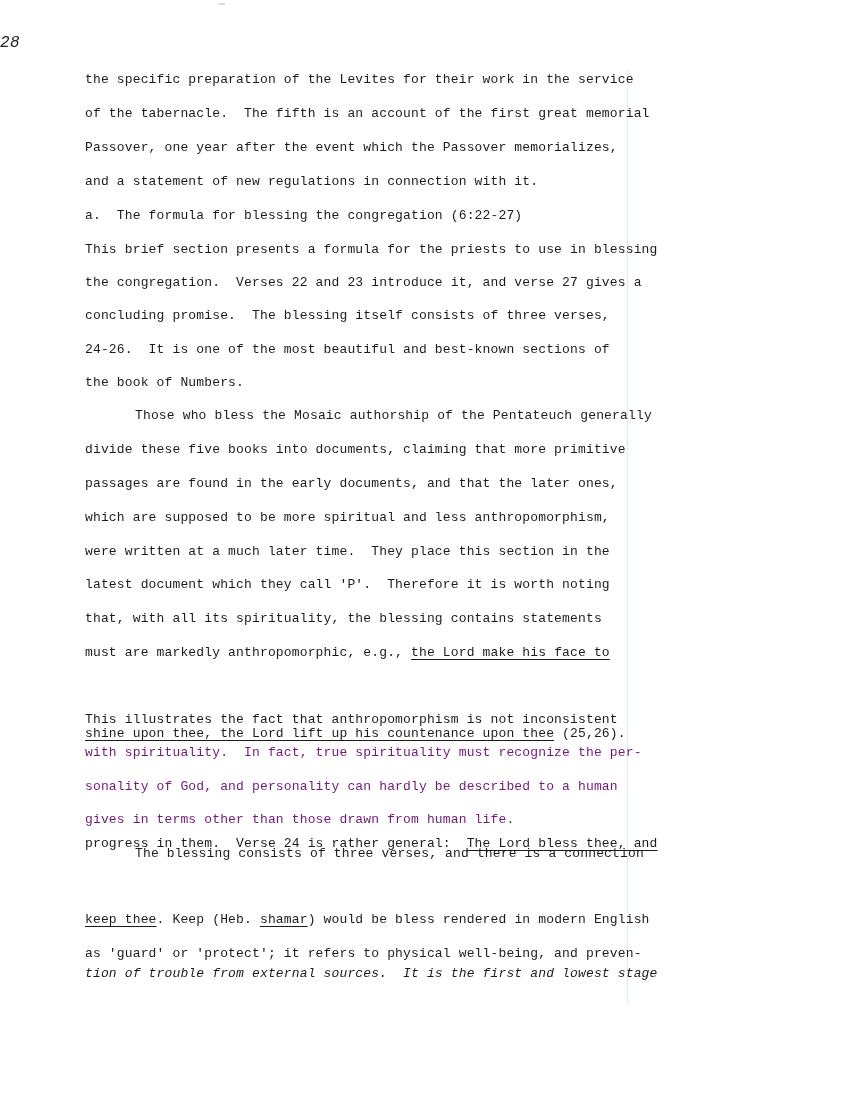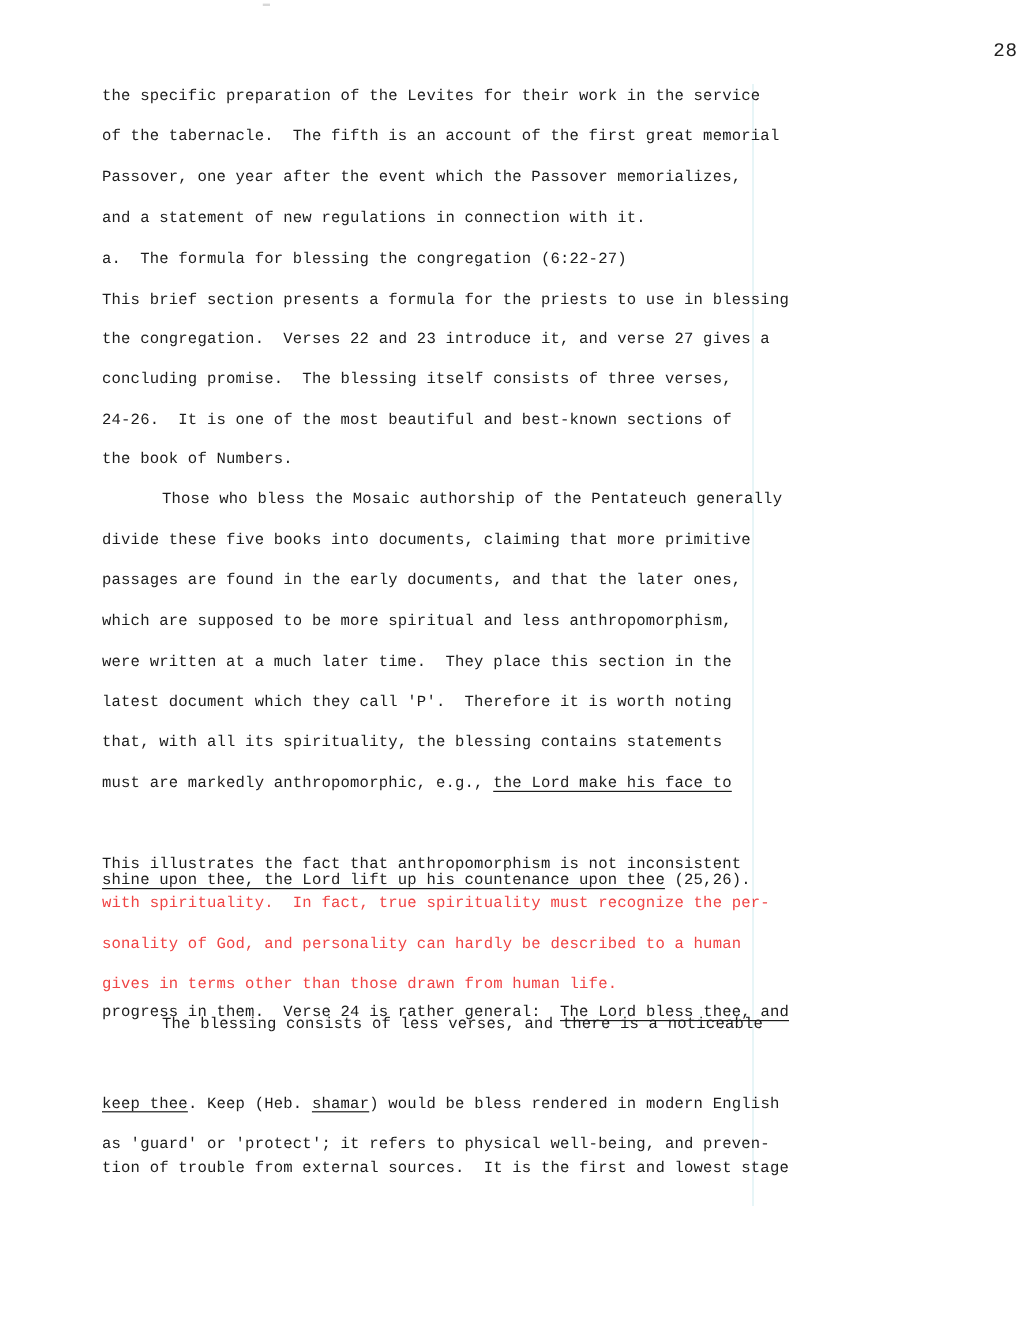--- a/index.html
+++ b/index.html
@@ -34,36 +34,37 @@
     top: 3px;
     width: 6px;
     height: 2px;
     background: #d8d8d8;
   }
   .page-number {
     position: absolute;
     left: 0;
     width: 848px;
     top: 34px;
-    text-align: right;
+    text-align: left;
     font-size: 16px;
     letter-spacing: 0.5px;
     color: #222;
+    font-style: italic;
   }
   .line {
     position: absolute;
     left: 85px;
     font-size: 13px;
     line-height: 20px;
     white-space: pre;
     letter-spacing: 0.15px;
     color: #1c1c1c;
   }
   .line.indent { left: 135px; }
-  .line.faint { color: #ef4444; }
+  .line.faint { color: #701a75; }
   .u {
     text-decoration: underline;
     text-decoration-thickness: 1px;
     text-underline-offset: 3px;
   }
 </style>
 </head>
 <body>
 
 <div class="page">
@@ -88,19 +89,19 @@
       <div class="line" style="top: 508px;"><span>which are supposed to be more spiritual and less anthropomorphism,</span></div>
       <div class="line" style="top: 542px;"><span>were written at a much later time.  They place this section in the</span></div>
       <div class="line" style="top: 575px;"><span>latest document which they call 'P'.  Therefore it is worth noting</span></div>
       <div class="line" style="top: 609px;"><span>that, with all its spirituality, the blessing contains statements</span></div>
       <div class="line" style="top: 643px;"><span>must are markedly anthropomorphic, e.g., </span><span class="u">the Lord make his face to</span></div>
       <div class="line" style="top: 676px; margin-top: 48px;"><span class="u">shine upon thee, the Lord lift up his countenance upon thee</span><span> (25,26).</span></div>
       <div class="line" style="top: 710px;"><span>This illustrates the fact that anthropomorphism is not inconsistent</span></div>
       <div class="line faint" style="top: 743px;"><span>with spirituality.  In fact, true spirituality must recognize the per-</span></div>
       <div class="line faint" style="top: 777px;"><span>sonality of God, and personality can hardly be described to a human</span></div>
       <div class="line faint" style="top: 810px;"><span>gives in terms other than those drawn from human life.</span></div>
-      <div class="line indent" style="top: 844px;"><span>The blessing consists of less verses, and there is a noticeable</span></div>
+      <div class="line indent" style="top: 844px;"><span>The blessing consists of three verses, and there is a connection</span></div>
       <div class="line" style="top: 834px;"><span>progress in them.  Verse 24 is rather general:  </span><span class="u">The Lord bless thee, and</span></div>
       <div class="line" style="top: 910px;"><span class="u">keep thee</span><span>. Keep (Heb. </span><span class="u">shamar</span><span>) would be bless rendered in modern English</span></div>
       <div class="line" style="top: 944px;"><span>as 'guard' or 'protect'; it refers to physical well-being, and preven-</span></div>
-      <div class="line" style="top: 964px;"><span>tion of trouble from external sources.  It is the first and lowest stage</span></div>
+      <div class="line" style="top: 964px; font-style: italic;"><span>tion of trouble from external sources.  It is the first and lowest stage</span></div>
     </div>
 </div>
 
 </body></html>

